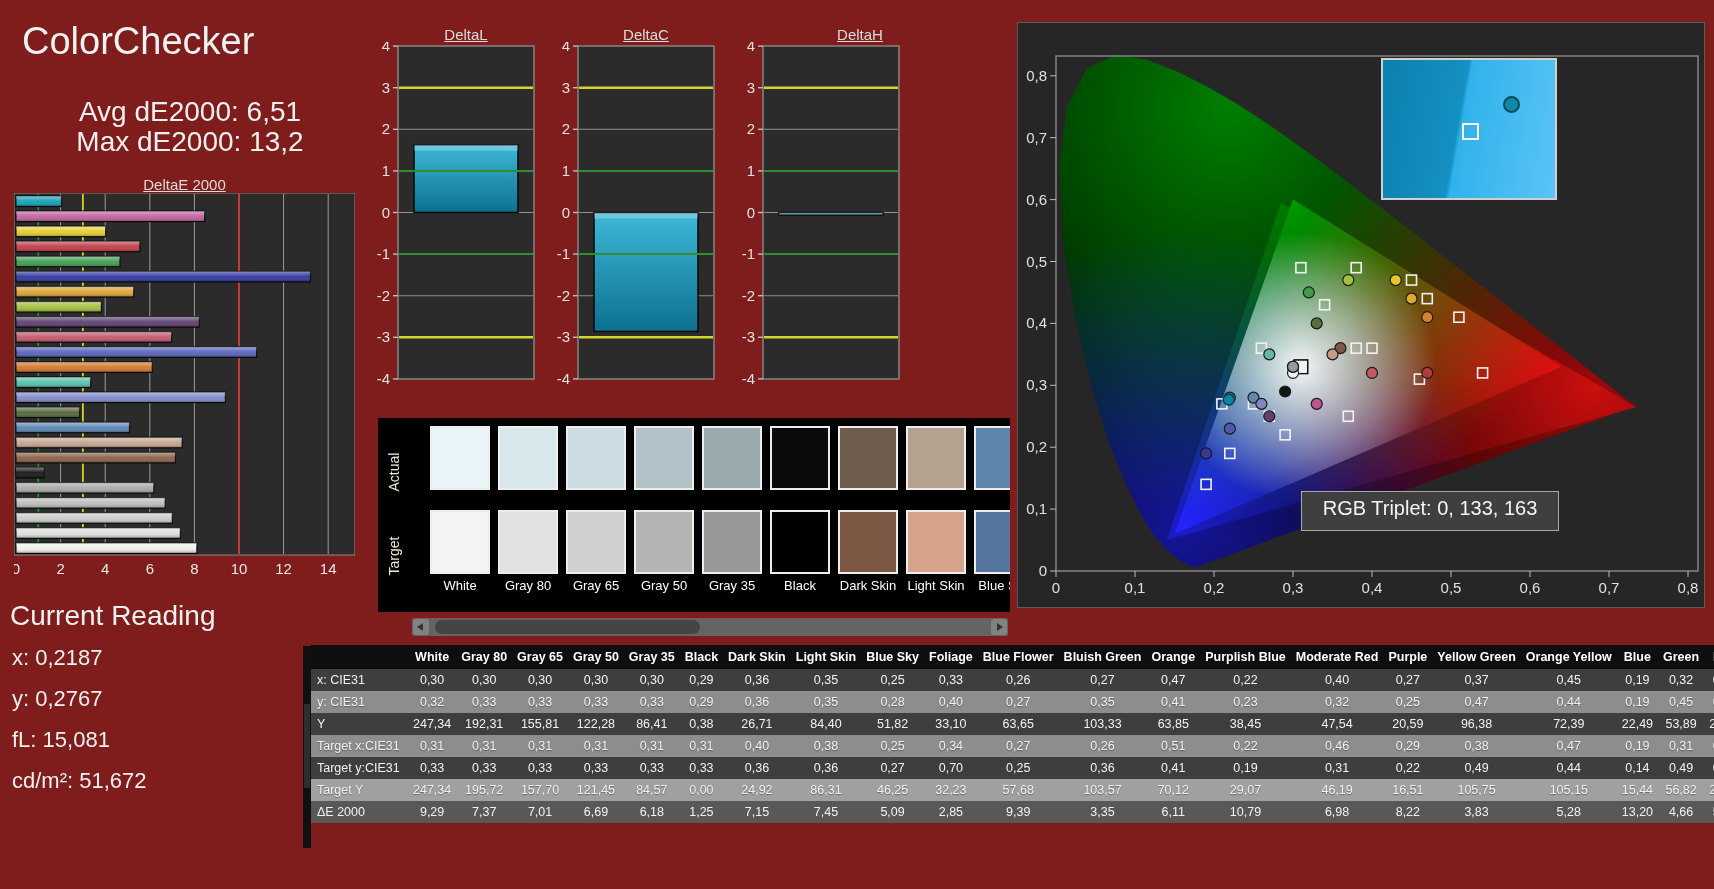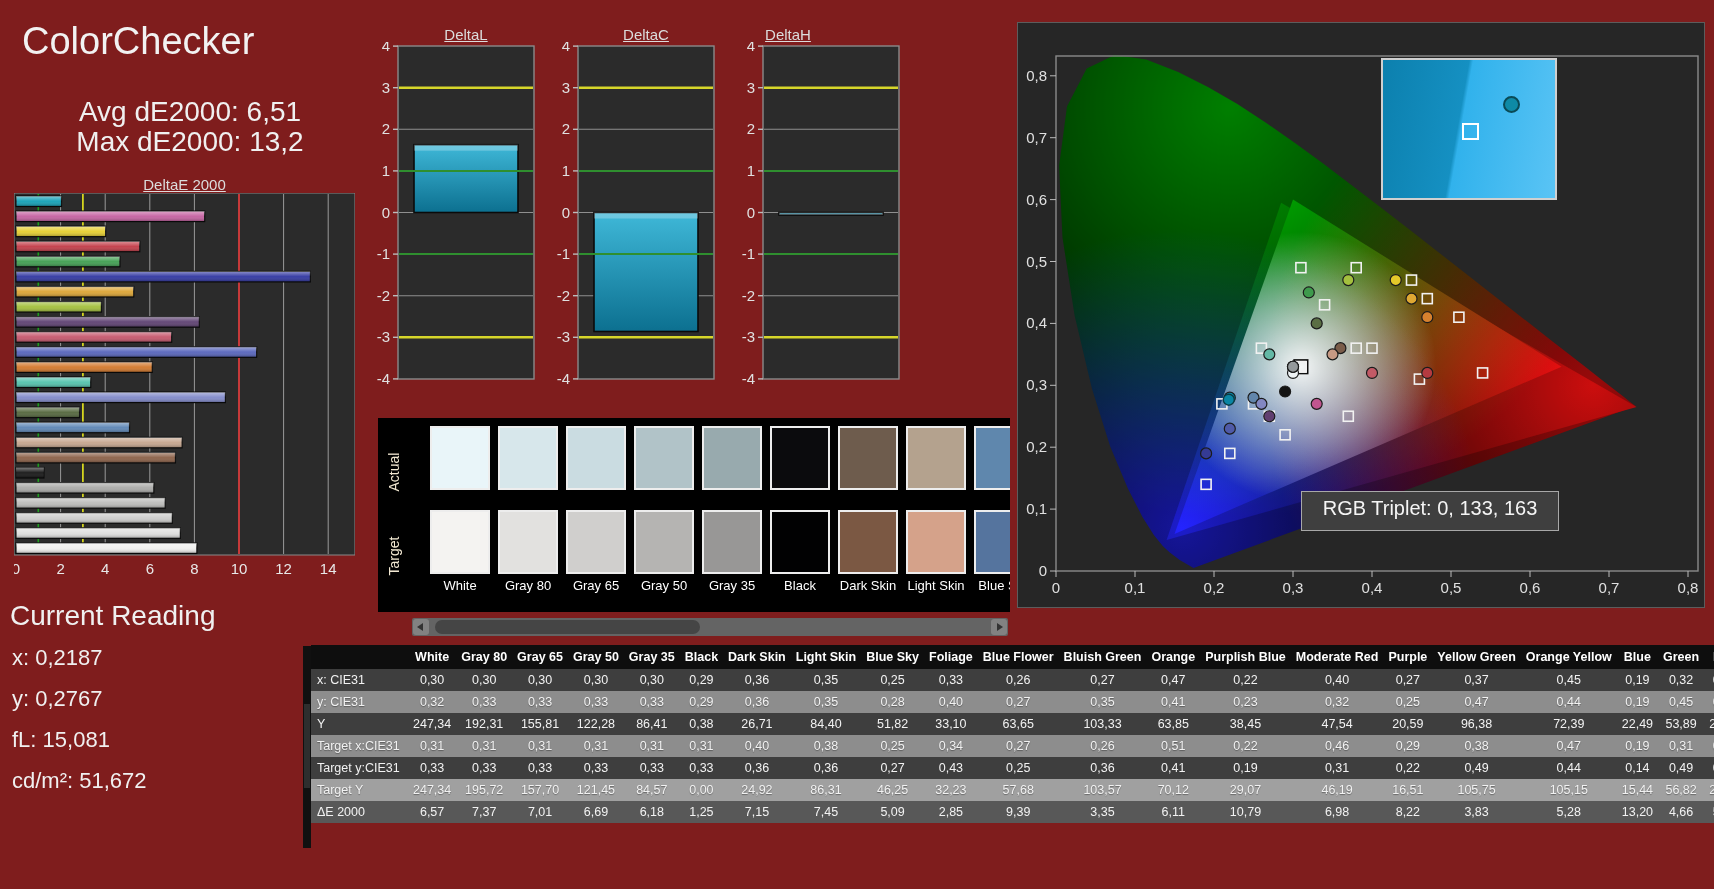--- a/index.html
+++ b/index.html
@@ -220,21 +220,21 @@
       <line x1="25" y1="212.1" x2="30" y2="212.1" stroke="#bbb" stroke-width="1.4"></line>
       <text x="22" y="217.1" text-anchor="end" font-size="15" fill="#e0e0e0">-1</text>
       <line x1="25" y1="253.7" x2="30" y2="253.7" stroke="#bbb" stroke-width="1.4"></line>
       <text x="22" y="258.7" text-anchor="end" font-size="15" fill="#e0e0e0">-2</text>
       <line x1="25" y1="295.3" x2="30" y2="295.3" stroke="#bbb" stroke-width="1.4"></line>
       <text x="22" y="300.3" text-anchor="end" font-size="15" fill="#e0e0e0">-3</text>
       <line x1="25" y1="336.9" x2="30" y2="336.9" stroke="#bbb" stroke-width="1.4"></line>
       <text x="22" y="341.9" text-anchor="end" font-size="15" fill="#e0e0e0">-4</text>
     </svg>
 
-  <div class="abs chart-title" style="left:720px;top:26px;width:136px;">DeltaH</div>
+  <div class="abs chart-title" style="left:792px;top:26px;width:136px;">DeltaH</div>
   <svg id="deltaH" class="abs" style="left:733px;top:42px;" width="172" height="354">
       <defs>
         <linearGradient id="teal2" x1="0" y1="0" x2="0" y2="1">
           <stop offset="0" stop-color="#3fb8d8"></stop>
           <stop offset="1" stop-color="#0c7090"></stop>
         </linearGradient>
       </defs>
       <rect x="30" y="4" width="136" height="333" fill="#2b2b2b" stroke="#8a8a8a" stroke-width="1.4"></rect>
       <line x1="31" y1="87.3" x2="165" y2="87.3" stroke="#8f8f8f" stroke-width="1.1"></line>
       <line x1="31" y1="170.5" x2="165" y2="170.5" stroke="#8f8f8f" stroke-width="1.1"></line>
@@ -587,21 +587,21 @@
             <th class="rowlabel">Target y:CIE31</th>
             <td>0,33</td>
             <td>0,33</td>
             <td>0,33</td>
             <td>0,33</td>
             <td>0,33</td>
             <td>0,33</td>
             <td>0,36</td>
             <td>0,36</td>
             <td>0,27</td>
-            <td>0,43</td>
+            <td>0,70</td>
             <td>0,25</td>
             <td>0,36</td>
             <td>0,41</td>
             <td>0,19</td>
             <td>0,31</td>
             <td>0,22</td>
             <td>0,49</td>
             <td>0,44</td>
             <td>0,14</td>
             <td>0,49</td>
@@ -626,21 +626,21 @@
             <td>46,19</td>
             <td>16,51</td>
             <td>105,75</td>
             <td>105,15</td>
             <td>15,44</td>
             <td>56,82</td>
             <td>28,84</td>
           </tr>
           <tr class="t-mid">
             <th class="rowlabel">ΔE 2000</th>
-            <td>6,57</td>
+            <td>9,29</td>
             <td>7,37</td>
             <td>7,01</td>
             <td>6,69</td>
             <td>6,18</td>
             <td>1,25</td>
             <td>7,15</td>
             <td>7,45</td>
             <td>5,09</td>
             <td>2,85</td>
             <td>9,39</td>

